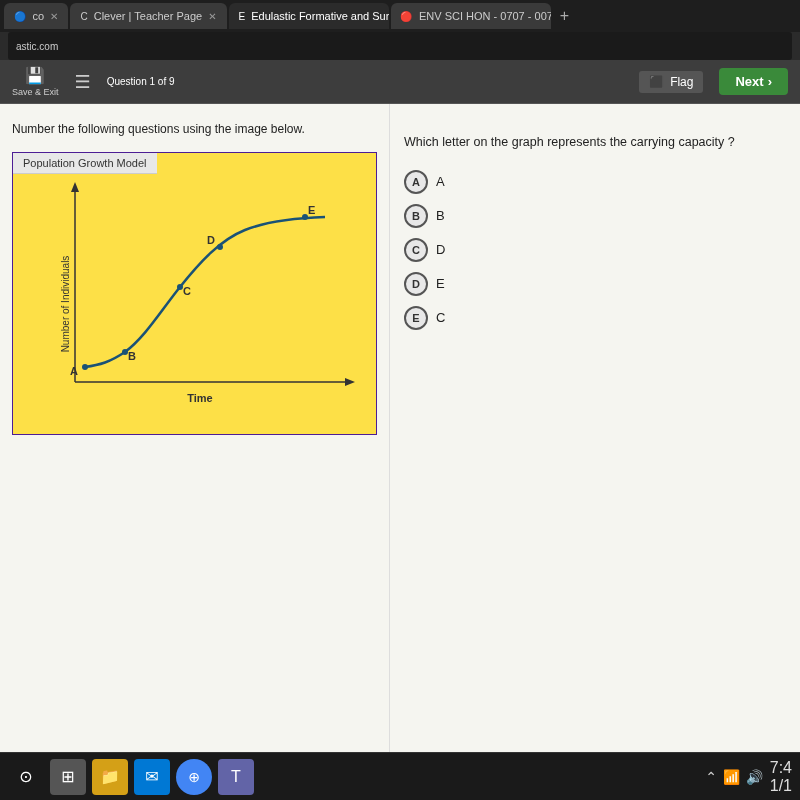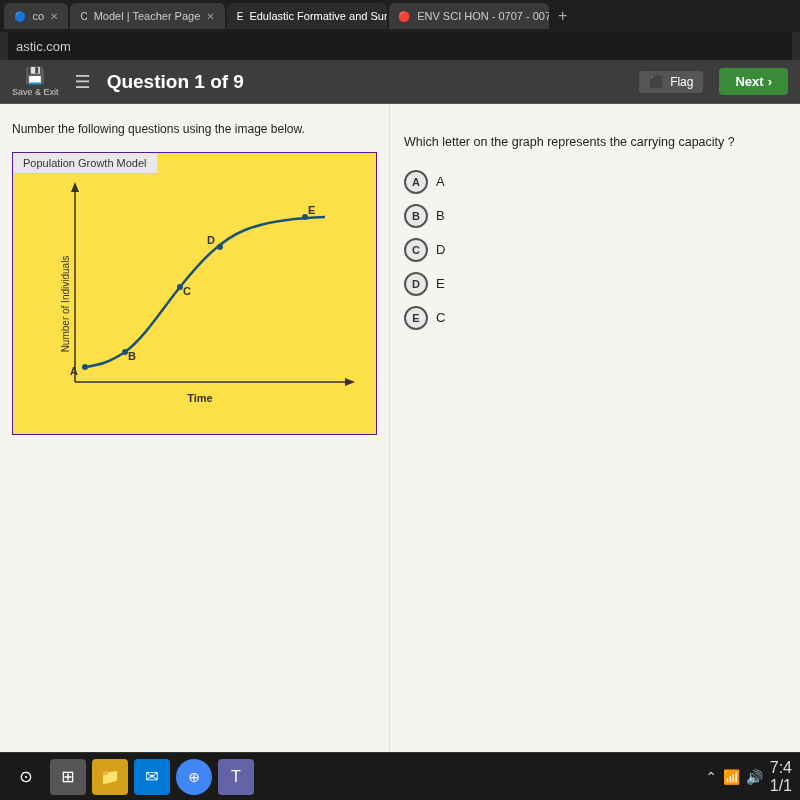--- a/index.html
+++ b/index.html
@@ -76,21 +76,21 @@
     }
 
     .address-input {
       flex: 1;
       background: #1a1a1a;
       border: none;
       border-radius: 3px;
       height: 28px;
       padding: 0 8px;
       color: #ccc;
-      font-size: 13px;
+      font-size: 10px;
     }
 
     
     .app-toolbar {
       background: #3d3d3d;
       height: 44px;
       display: flex;
       align-items: center;
       padding: 0 12px;
       gap: 16px;
@@ -112,22 +112,22 @@
     }
 
     .menu-icon {
       color: #ccc;
       font-size: 18px;
       cursor: pointer;
     }
 
     .question-counter {
       color: #fff;
-      font-size: 19px;
-      font-weight: bold;
+      font-size: 10px;
+      font-weight: normal;
       flex: 1;
     }
 
     .flag-btn {
       display: flex;
       align-items: center;
       gap: 6px;
       background: #555;
       border: none;
       border-radius: 3px;
@@ -301,21 +301,21 @@
 
 <div class="browser-chrome">
   <div class="tab-bar">
     <div class="tab">
       <span class="tab-icon">🔵</span>
       <span>co</span>
       <span class="tab-close">✕</span>
     </div>
     <div class="tab">
       <span class="tab-icon">C</span>
-      <span>Model | Teacher Page</span>
+      <span>Clever | Teacher Page</span>
       <span class="tab-close">✕</span>
     </div>
     <div class="tab active">
       <span class="tab-icon">E</span>
       <span>Edulastic Formative and Sum</span>
 
     </div>
     <div class="tab">
       <span class="tab-icon">🔴</span>
       <span>ENV SCI HON - 0707 - 007 - SI</span>

